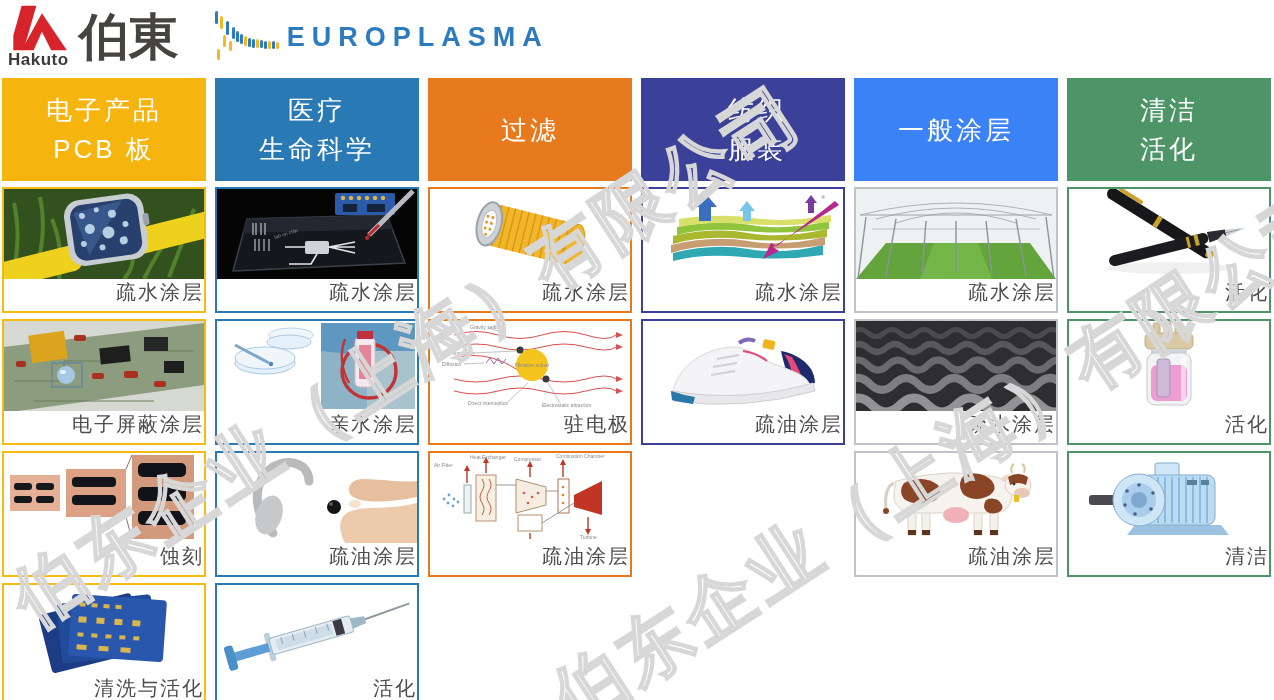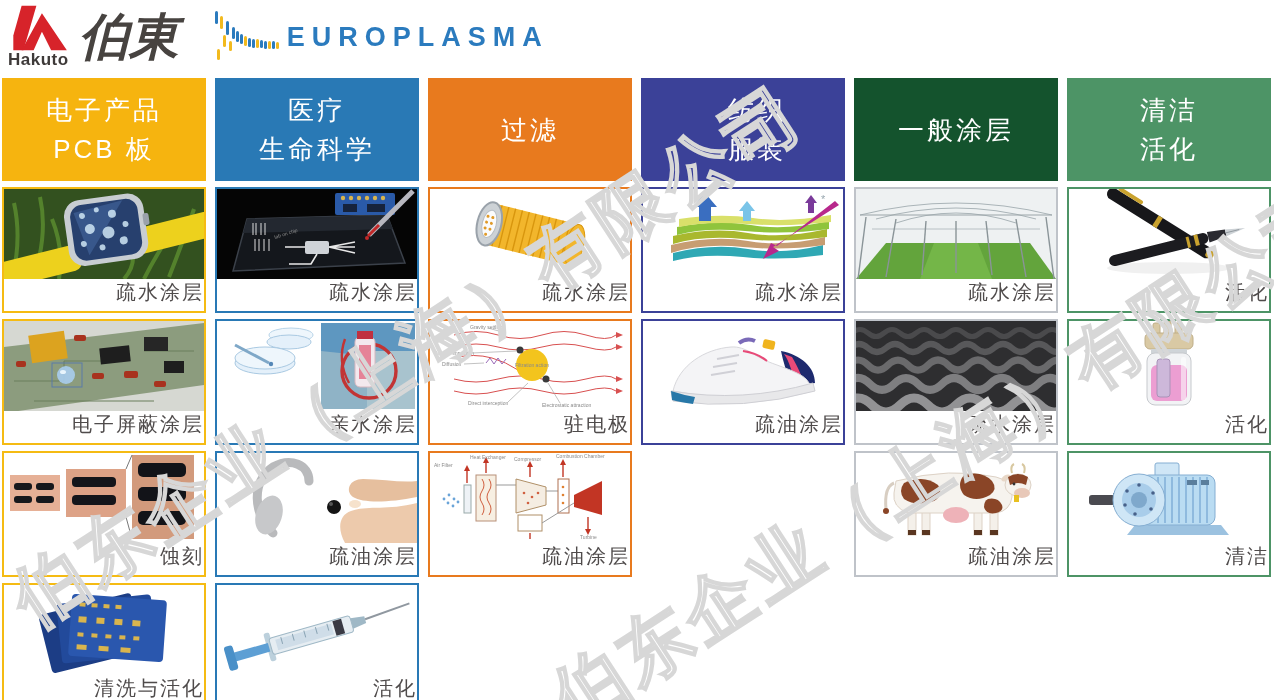--- a/index.html
+++ b/index.html
@@ -2,29 +2,29 @@
 <html><head>
 <meta charset="utf-8">
 <style>
   html,body{margin:0;padding:0;background:#fff;}
   #page{position:relative;width:1274px;height:700px;background:#fff;overflow:hidden;
         font-family:"Liberation Sans","DejaVu Sans",sans-serif;}
   
   #logobar{position:absolute;left:8px;top:4px;height:66px;display:flex;align-items:center;}
   .hakuto-block{display:flex;flex-direction:column;align-items:flex-end;}
   .hakuto-name{font-size:17px;font-weight:bold;color:#3e3a39;margin-top:-6px;letter-spacing:.5px;}
-  .hakuto-cn{font-size:50px;font-weight:bold;color:#474340;margin-left:10px;line-height:60px;font-style:italic;}
+  .hakuto-cn{font-size:50px;font-weight:bold;color:#474340;margin-left:10px;line-height:60px;}
   .ep-mark{margin-left:34px;}
   .ep-name{font-size:27px;font-weight:bold;color:#2b7bbe;letter-spacing:7px;margin-left:8px;}
   
   .col{position:absolute;top:78px;width:204px;display:flex;flex-direction:column;gap:6px;}
   .hdr{height:103px;display:flex;flex-direction:column;align-items:center;justify-content:center;
        gap:13px;color:#fff;font-size:26px;letter-spacing:3px;line-height:1;}
   .h1{background:#F6B40F;} .h2{background:#2979B5;} .h3{background:#E87A1E;}
-  .h4{background:#3B4198;padding-left:28px;} .h5{background:#14532d;} .h6{background:#4D9466;}
+  .h4{background:#3B4198;padding-left:28px;} .h5{background:#3b82f6;} .h6{background:#4D9466;}
   .card{height:122px;background:#fff;border:2px solid #999;display:flex;flex-direction:column;}
   .b1{border-color:#F5BB13;} .b2{border-color:#2979B5;} .b3{border-color:#E87A1E;}
   .b4{border-color:#3B4198;} .b5{border-color:#BFC3C9;} .b6{border-color:#4D9466;}
   .img{height:90px;overflow:hidden;} .img svg{display:block;width:100%;height:100%;}
   .cap{height:28px;line-height:26px;text-align:right;font-size:20px;color:#4f4b4b;letter-spacing:2px;}
   
   .wm{position:absolute;white-space:nowrap;font-size:72px;font-weight:bold;letter-spacing:5px;
       color:rgba(255,255,255,0);-webkit-text-stroke:2px #d7d7d7;transform:rotate(-33deg);
       transform-origin:0 50%;pointer-events:none;z-index:9;}
   #wm1{left:20px;top:560px;} #wm2{left:560px;top:660px;}

